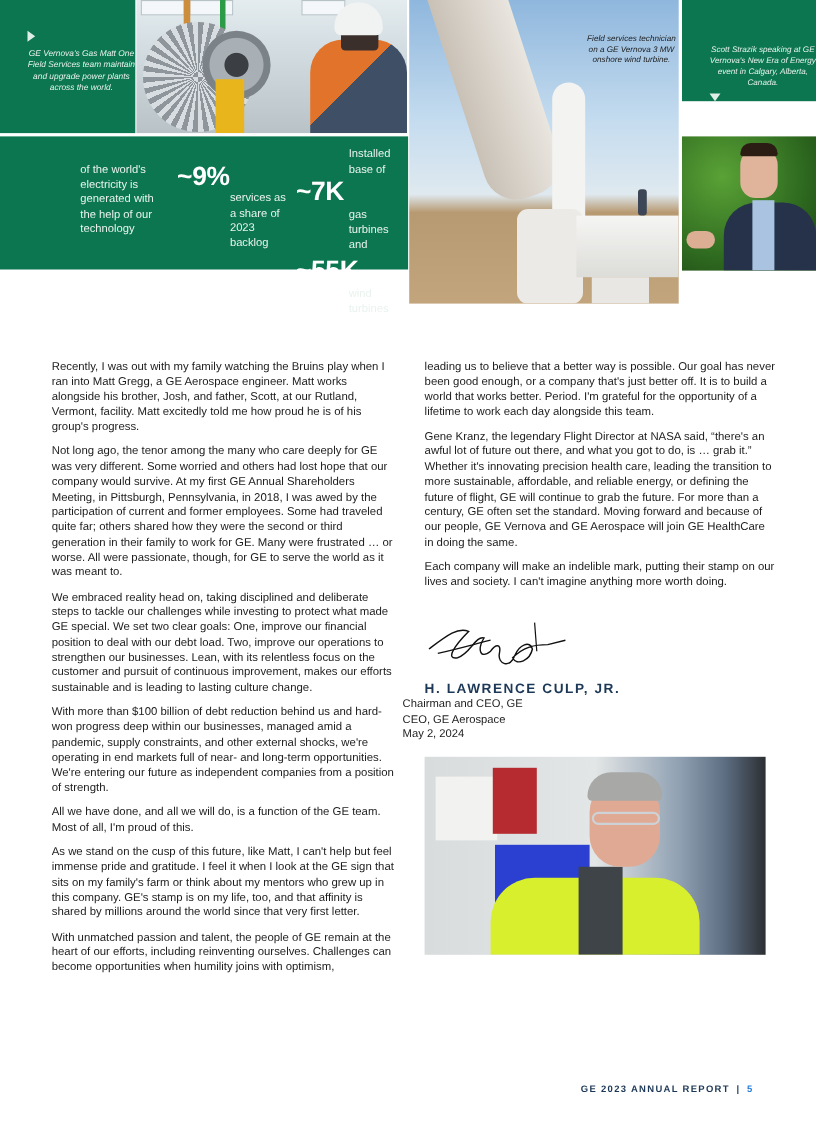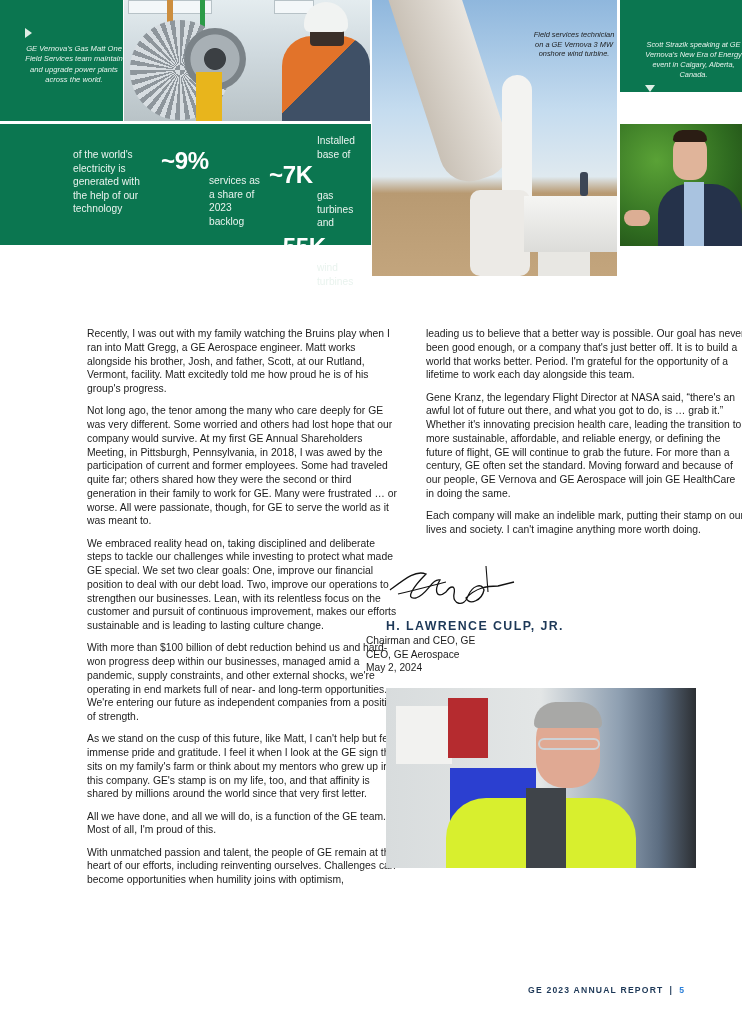--- a/index.html
+++ b/index.html
@@ -59,21 +59,21 @@
   .stat { position: absolute; }
   .stat .big { font-weight: bold; font-size: 24px; line-height: 26px; letter-spacing: -0.3px; }
   .stat .small { font-size: 10.2px; line-height: 13.6px; color: #e9f3ee; padding-left: 48px; }
   #stat1 { left: 25px; top: 24px; width: 120px; }
   #stat2 { left: 161px; top: 24px; width: 100px; }
   #stat3 { left: 269px; top: 10px; width: 100px; }
   #stat3 .big { margin: 1px 0 1px; }
   #stat3 .big2 { margin-top: 4px; }
 
   
-  .col { position: absolute; font-size: 10.35px; line-height: 13.75px; color: #1c1c1c; margin-left: 40px; }
+  .col { position: absolute; font-size: 10.35px; line-height: 13.75px; color: #1c1c1c; }
   .col p { margin-bottom: 8.5px; }
   #col-left { left: 47px; top: 327px; width: 315px; }
   #col-right { left: 386px; top: 327px; width: 320px; }
 
   
   #signature { left: 386px; top: 560px; width: 130px; height: 52px; }
   #sig-name { left: 386px; top: 619px; font-weight: bold; font-size: 12.4px; letter-spacing: 1.4px; color: #1d3857; text-align: center; }
   #sig-lines { left: 366px; top: 634px; font-size: 10.2px; line-height: 13.6px; color: #1c1c1c; }
 
   
@@ -155,22 +155,22 @@
     <div class="big big2">~55K</div>
     <div class="small">wind turbines</div>
   </div>
 </div>
 
 <div id="col-left" class="col">
   <p>Recently, I was out with my family watching the Bruins play when I ran into Matt Gregg, a GE Aerospace engineer. Matt works alongside his brother, Josh, and father, Scott, at our Rutland, Vermont, facility. Matt excitedly told me how proud he is of his group's progress.</p>
   <p>Not long ago, the tenor among the many who care deeply for GE was very different. Some worried and others had lost hope that our company would survive. At my first GE Annual Shareholders Meeting, in Pittsburgh, Pennsylvania, in 2018, I was awed by the participation of current and former employees. Some had traveled quite far; others shared how they were the second or third generation in their family to work for GE. Many were frustrated … or worse. All were passionate, though, for GE to serve the world as it was meant to.</p>
   <p>We embraced reality head on, taking disciplined and deliberate steps to tackle our challenges while investing to protect what made GE special. We set two clear goals: One, improve our financial position to deal with our debt load. Two, improve our operations to strengthen our businesses. Lean, with its relentless focus on the customer and pursuit of continuous improvement, makes our efforts sustainable and is leading to lasting culture change.</p>
   <p>With more than $100 billion of debt reduction behind us and hard-won progress deep within our businesses, managed amid a pandemic, supply constraints, and other external shocks, we're operating in end markets full of near- and long-term opportunities. We're entering our future as independent companies from a position of strength.</p>
+  <p>All we have done, and all we will do, is a function of the GE team. Most of all, I'm proud of this.</p>
   <p>As we stand on the cusp of this future, like Matt, I can't help but feel immense pride and gratitude. I feel it when I look at the GE sign that sits on my family's farm or think about my mentors who grew up in this company. GE's stamp is on my life, too, and that affinity is shared by millions around the world since that very first letter.</p>
-  <p>All we have done, and all we will do, is a function of the GE team. Most of all, I'm proud of this.</p>
   <p>With unmatched passion and talent, the people of GE remain at the heart of our efforts, including reinventing ourselves. Challenges can become opportunities when humility joins with optimism,</p>
 </div>
 
 <div id="col-right" class="col">
   <p>leading us to believe that a better way is possible. Our goal has never been good enough, or a company that's just better off. It is to build a world that works better. Period. I'm grateful for the opportunity of a lifetime to work each day alongside this team.</p>
   <p>Gene Kranz, the legendary Flight Director at NASA said, “there's an awful lot of future out there, and what you got to do, is … grab it.” Whether it's innovating precision health care, leading the transition to more sustainable, affordable, and reliable energy, or defining the future of flight, GE will continue to grab the future. For more than a century, GE often set the standard. Moving forward and because of our people, GE Vernova and GE Aerospace will join GE HealthCare in doing the same.</p>
   <p>Each company will make an indelible mark, putting their stamp on our lives and society. I can't imagine anything more worth doing.</p>
 </div>
 
 <svg id="signature" class="abs" viewBox="0 0 130 52">

